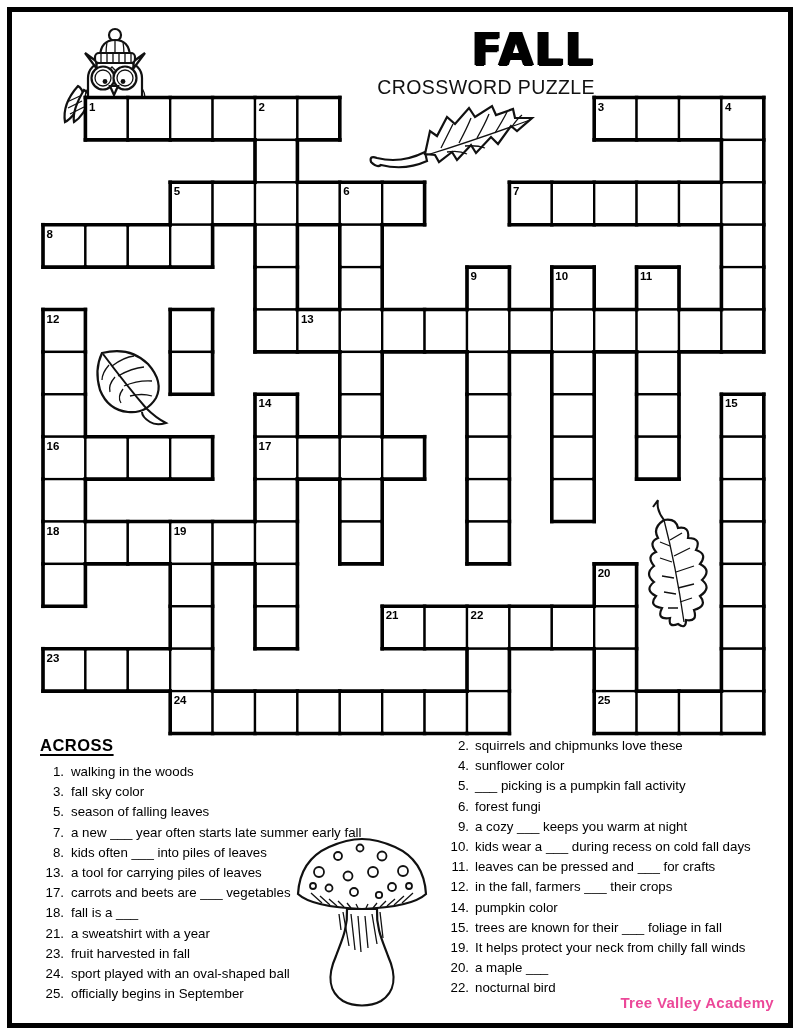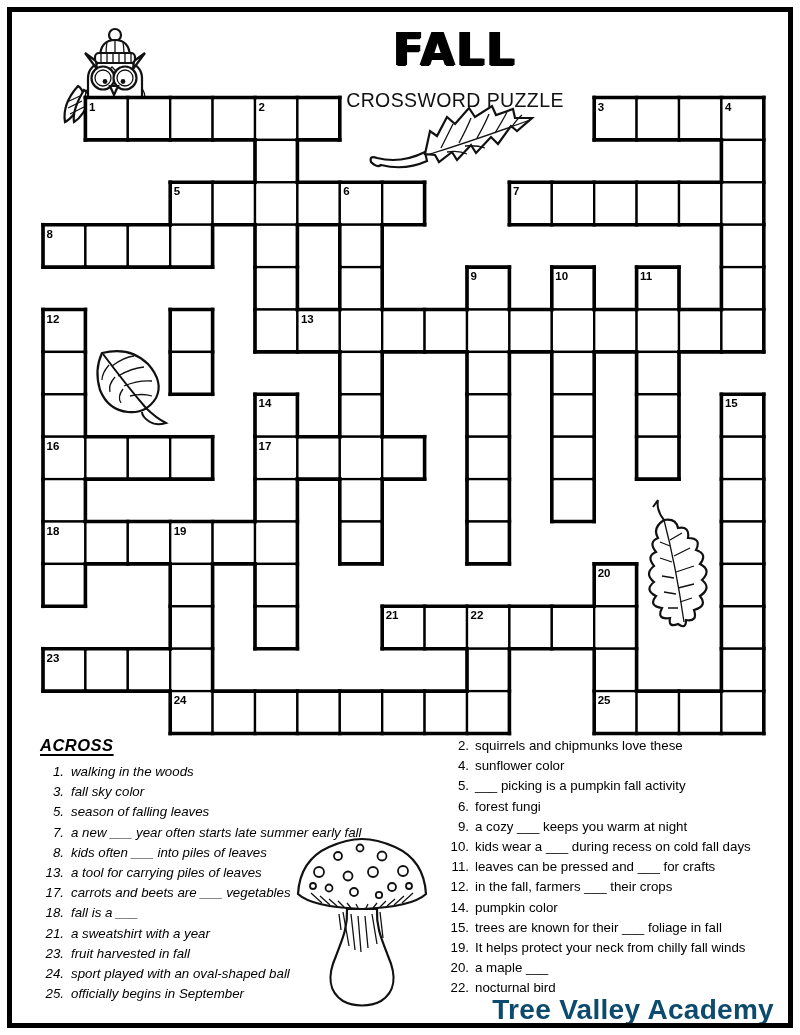--- a/index.html
+++ b/index.html
@@ -5,35 +5,35 @@
   html,body{margin:0;padding:0;background:#fff;}
   .page{position:relative;width:800px;height:1035px;background:#fff;overflow:hidden;
         font-family:"Liberation Sans",sans-serif;color:#000;}
   .frame{position:absolute;left:7px;top:7px;right:7px;bottom:7px;border:5px solid #000;pointer-events:none;z-index:9;}
   .art{position:absolute;z-index:1;}
   .art.deco{z-index:3;}
   #grid-svg{position:absolute;left:0;top:0;z-index:2;}
   .cell{fill:#fff;stroke:#000;stroke-width:2.3px;}
   .edge{stroke:#000;stroke-width:3.6px;stroke-linecap:square;}
   .cellnum{font-family:"Liberation Sans",sans-serif;font-size:11.5px;font-weight:bold;fill:#000;}
-  .titleblock{position:absolute;left:315px;top:27px;width:280px;text-align:center;z-index:3;}
+  .titleblock{position:absolute;left:315px;top:27px;width:280px;text-align:right;z-index:3;}
   .title-main{font-family:"DejaVu Sans",sans-serif;font-weight:bold;font-size:44px;line-height:46px;
               letter-spacing:2px;color:#000;text-shadow:1.3px 0 #000,-1.3px 0 #000,0 1px #000;}
-  .title-sub{font-size:19.5px;letter-spacing:0.4px;margin-top:16px;color:#111;}
+  .title-sub{font-size:19.5px;letter-spacing:0.4px;margin-top:3px;color:#111;}
   .clues{position:absolute;z-index:3;}
-  .clues-across{left:40px;top:736px;width:400px;font-style:italic;}
+  .clues-across{left:40px;top:736px;width:400px;}
   .clues-down{left:441px;top:736px;width:350px;}
   .heading{font-size:16.5px;font-weight:bold;letter-spacing:0.5px;
            text-decoration:underline;text-decoration-thickness:2px;text-underline-offset:3px;margin:0 0 7px 0;}
   ul.cluelist{list-style:none;margin:0;padding:0;}
   .clue{display:grid;grid-template-columns:24px 1fr;column-gap:7px;font-size:13.3px;line-height:20.2px;}
   .clues-down .clue{grid-template-columns:28px 1fr;column-gap:6px;}
   .cnum{text-align:right;}
-  .brand{position:absolute;right:26px;top:994px;z-index:3;font-weight:bold;font-size:28px;
-         letter-spacing:0.3px;color:#0c4a6e;}
+  .brand{position:absolute;right:26px;top:994px;z-index:3;font-weight:bold;font-size:15px;
+         letter-spacing:0.3px;color:#ec4899;}
   svg .ln{fill:none;stroke:#111;stroke-width:2;}
   svg .thin{fill:none;stroke:#111;stroke-width:1.3;}
   svg .wh{fill:#fff;stroke:#111;stroke-width:2.2;}
 </style>
 </head>
 <body>
 
 <div class="page">
 
   <svg class="art" style="left:60px;top:26px;" width="90" height="100" viewBox="0 0 90 100">

